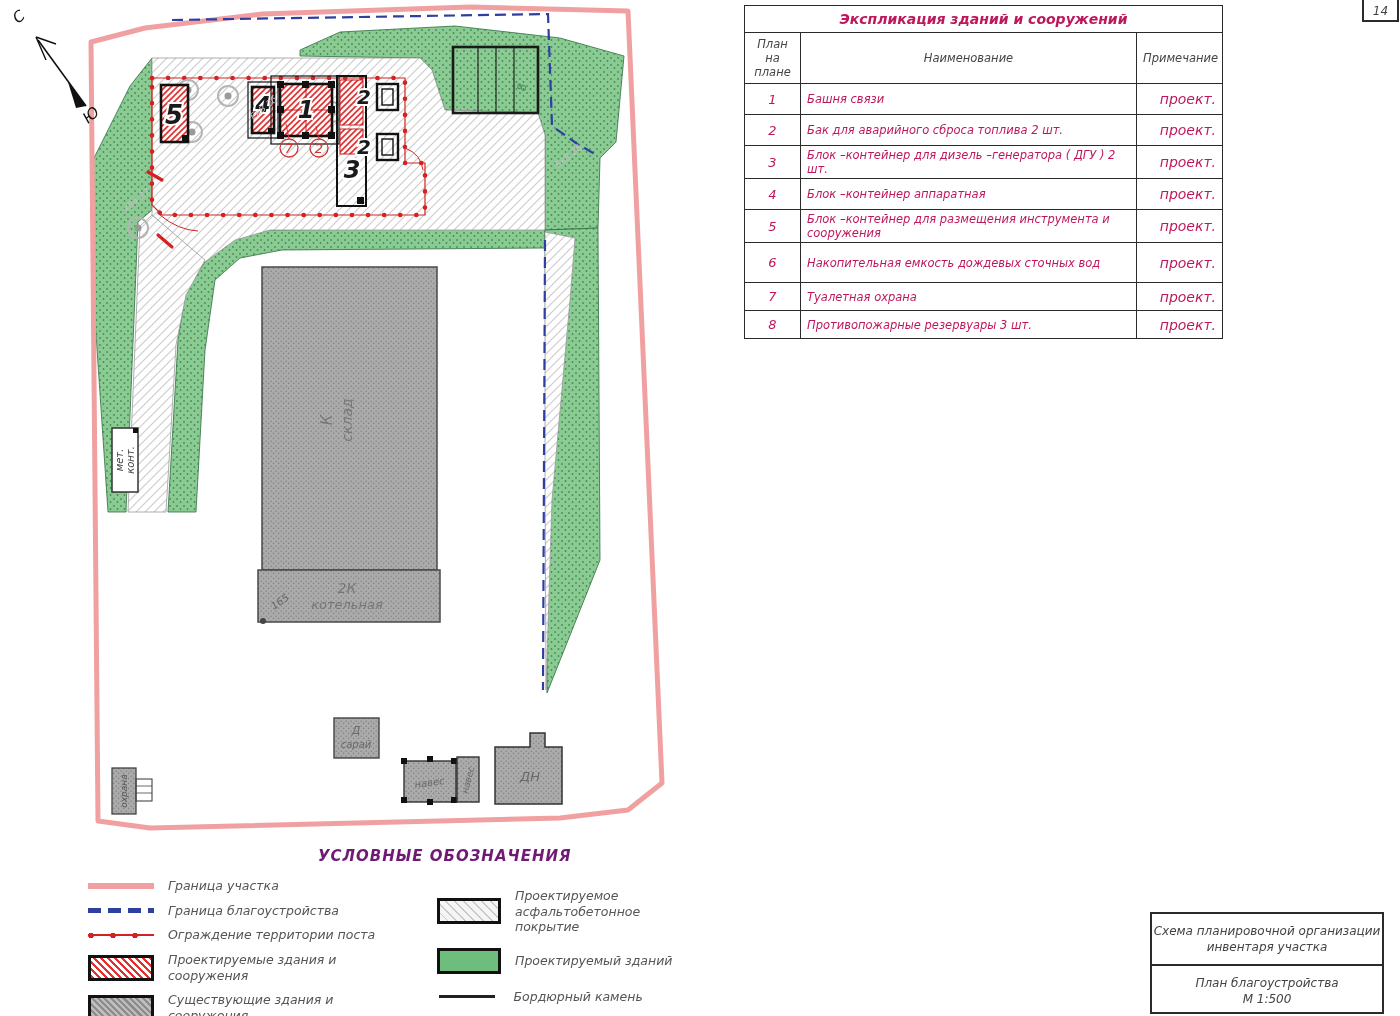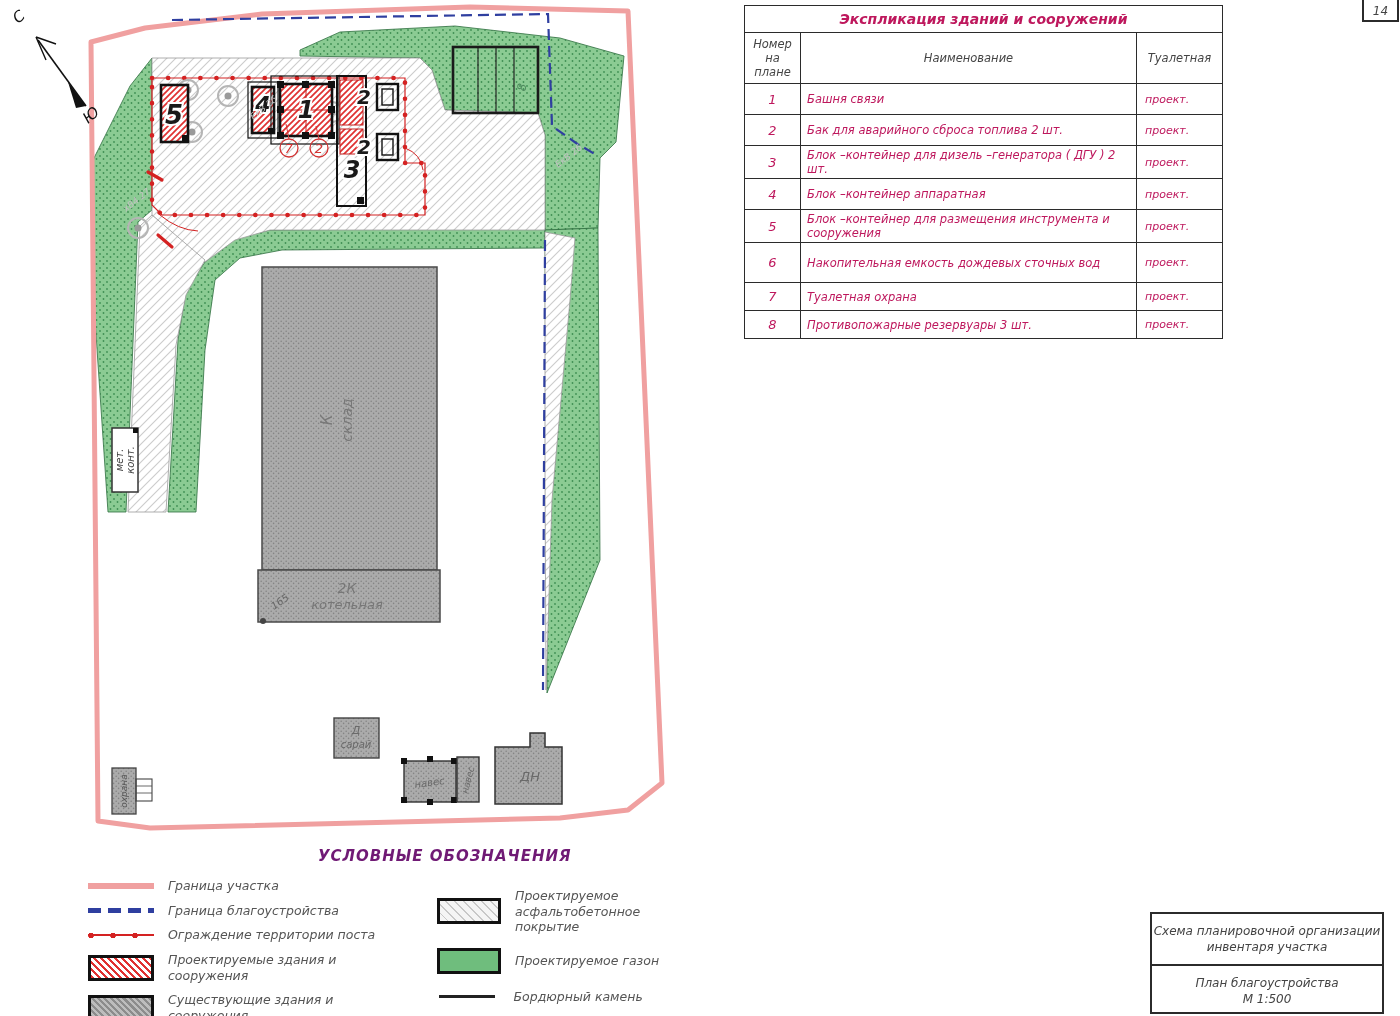--- a/index.html
+++ b/index.html
@@ -4,21 +4,21 @@
 <style>
   html,body{margin:0;padding:0;background:#fff;}
   .sheet{position:relative;width:1400px;height:1016px;background:#ffffff;overflow:hidden;
          font-family:"DejaVu Sans",sans-serif;font-style:italic;color:#333;}
   
   .expl{position:absolute;left:744px;top:5px;width:478px;border-collapse:collapse;table-layout:fixed;}
   .expl td{border:1.6px solid #2b2b2b;font-size:11.5px;color:#be185d;padding:0 6px;vertical-align:middle;}
   .expl .ttl{font-size:14px;font-weight:bold;text-align:center;height:26px;}
   .expl .hdr{text-align:center;height:50px;font-size:11.5px;color:#444;}
   .expl .cnum{text-align:center;font-size:13px;}
-  .expl .cnote{text-align:left;font-size:11px;padding-left:8px;}
+  .expl .cnote{text-align:right;font-size:14px;padding-left:8px;}
   
   .sheetnum{position:absolute;left:1362px;top:-4px;width:37px;height:26px;border:2px solid #2b2b2b;
             display:flex;align-items:flex-end;justify-content:center;font-size:12px;color:#444;padding-bottom:2px;box-sizing:border-box;}
   
   .legend-title{position:absolute;left:318px;top:847px;font-size:15px;letter-spacing:1px;color:#701a75;font-weight:bold;}
   .legend-left{position:absolute;left:88px;top:878px;display:flex;flex-direction:column;gap:9px;}
   .legend-right{position:absolute;left:437px;top:888px;display:flex;flex-direction:column;gap:13px;align-items:center;}
   .li{display:flex;align-items:center;gap:14px;}
   .li .lab{font-size:12.5px;color:#555;width:230px;line-height:1.25;}
   .sw{flex:0 0 auto;}
@@ -239,23 +239,23 @@
     <colgroup>
         <col style="width:56px">
         <col style="width:336px">
         <col style="width:86px">
       </colgroup>
     <tbody>
         <tr>
           <td colspan="3" class="ttl">Экспликация зданий и сооружений</td>
         </tr>
     <tr>
-      <td class="hdr">Номер на плане</td>
+      <td class="hdr">План на плане</td>
       <td class="hdr">Наименование</td>
-      <td class="hdr">Туалетная</td>
+      <td class="hdr">Примечание</td>
     </tr>
     <tr style="height:31px">
       <td class="cnum">1</td>
       <td>Башня связи</td>
       <td class="cnote">проект.</td>
         </tr>
     <tr style="height:31px">
       <td class="cnum">2</td>
       <td>Бак для аварийного сброса топлива  2 шт.</td>
       <td class="cnote">проект.</td>
@@ -320,21 +320,21 @@
     </div>
   </div>
 
   <div class="legend-right">
     <div class="li">
       <span class="sw sw-asph"></span>
       <span class="lab" style="width:180px">Проектируемое асфальтобетонное покрытие</span>
     </div>
     <div class="li">
       <span class="sw sw-green"></span>
-      <span class="lab" style="width:180px">Проектируемое газон</span>
+      <span class="lab" style="width:180px">Проектируемый зданий</span>
     </div>
     <div class="li">
       <span class="sw sw-black"></span>
       <span class="lab" style="width:180px">Бордюрный камень</span>
     </div>
   </div>
 
   <div class="stamp">
     <div class="cell top">
       <div>Схема планировочной организации</div>

